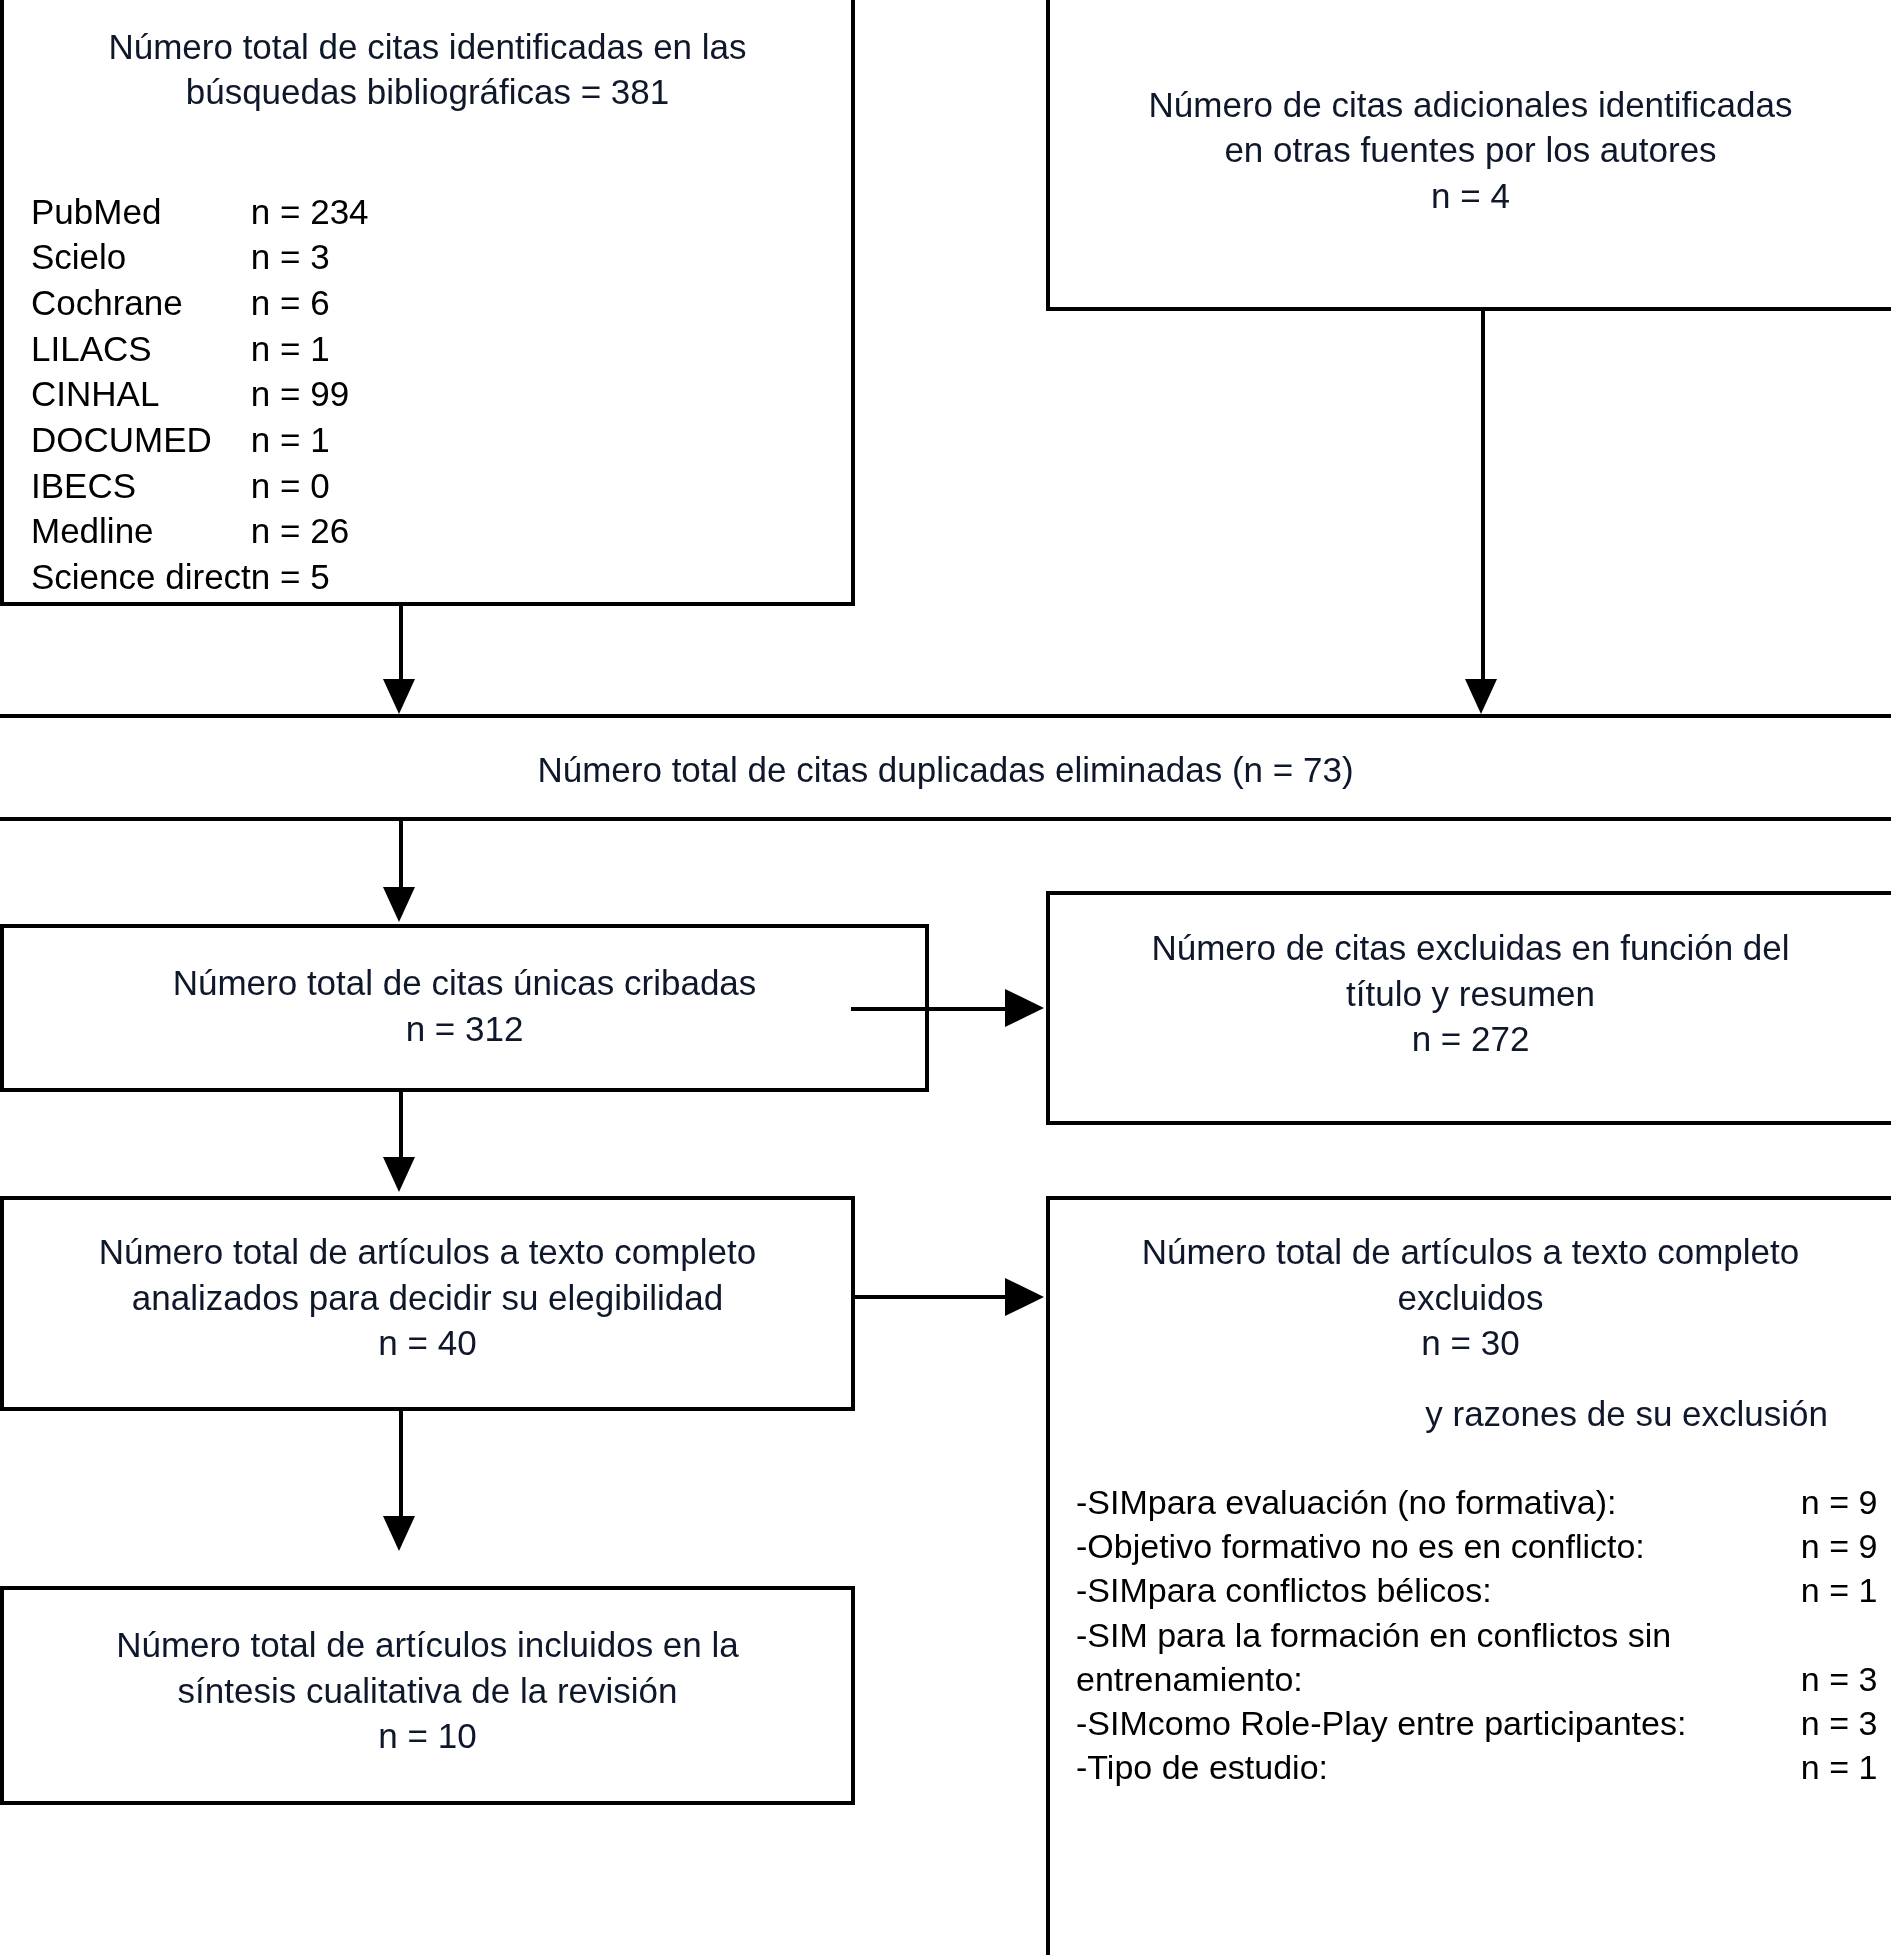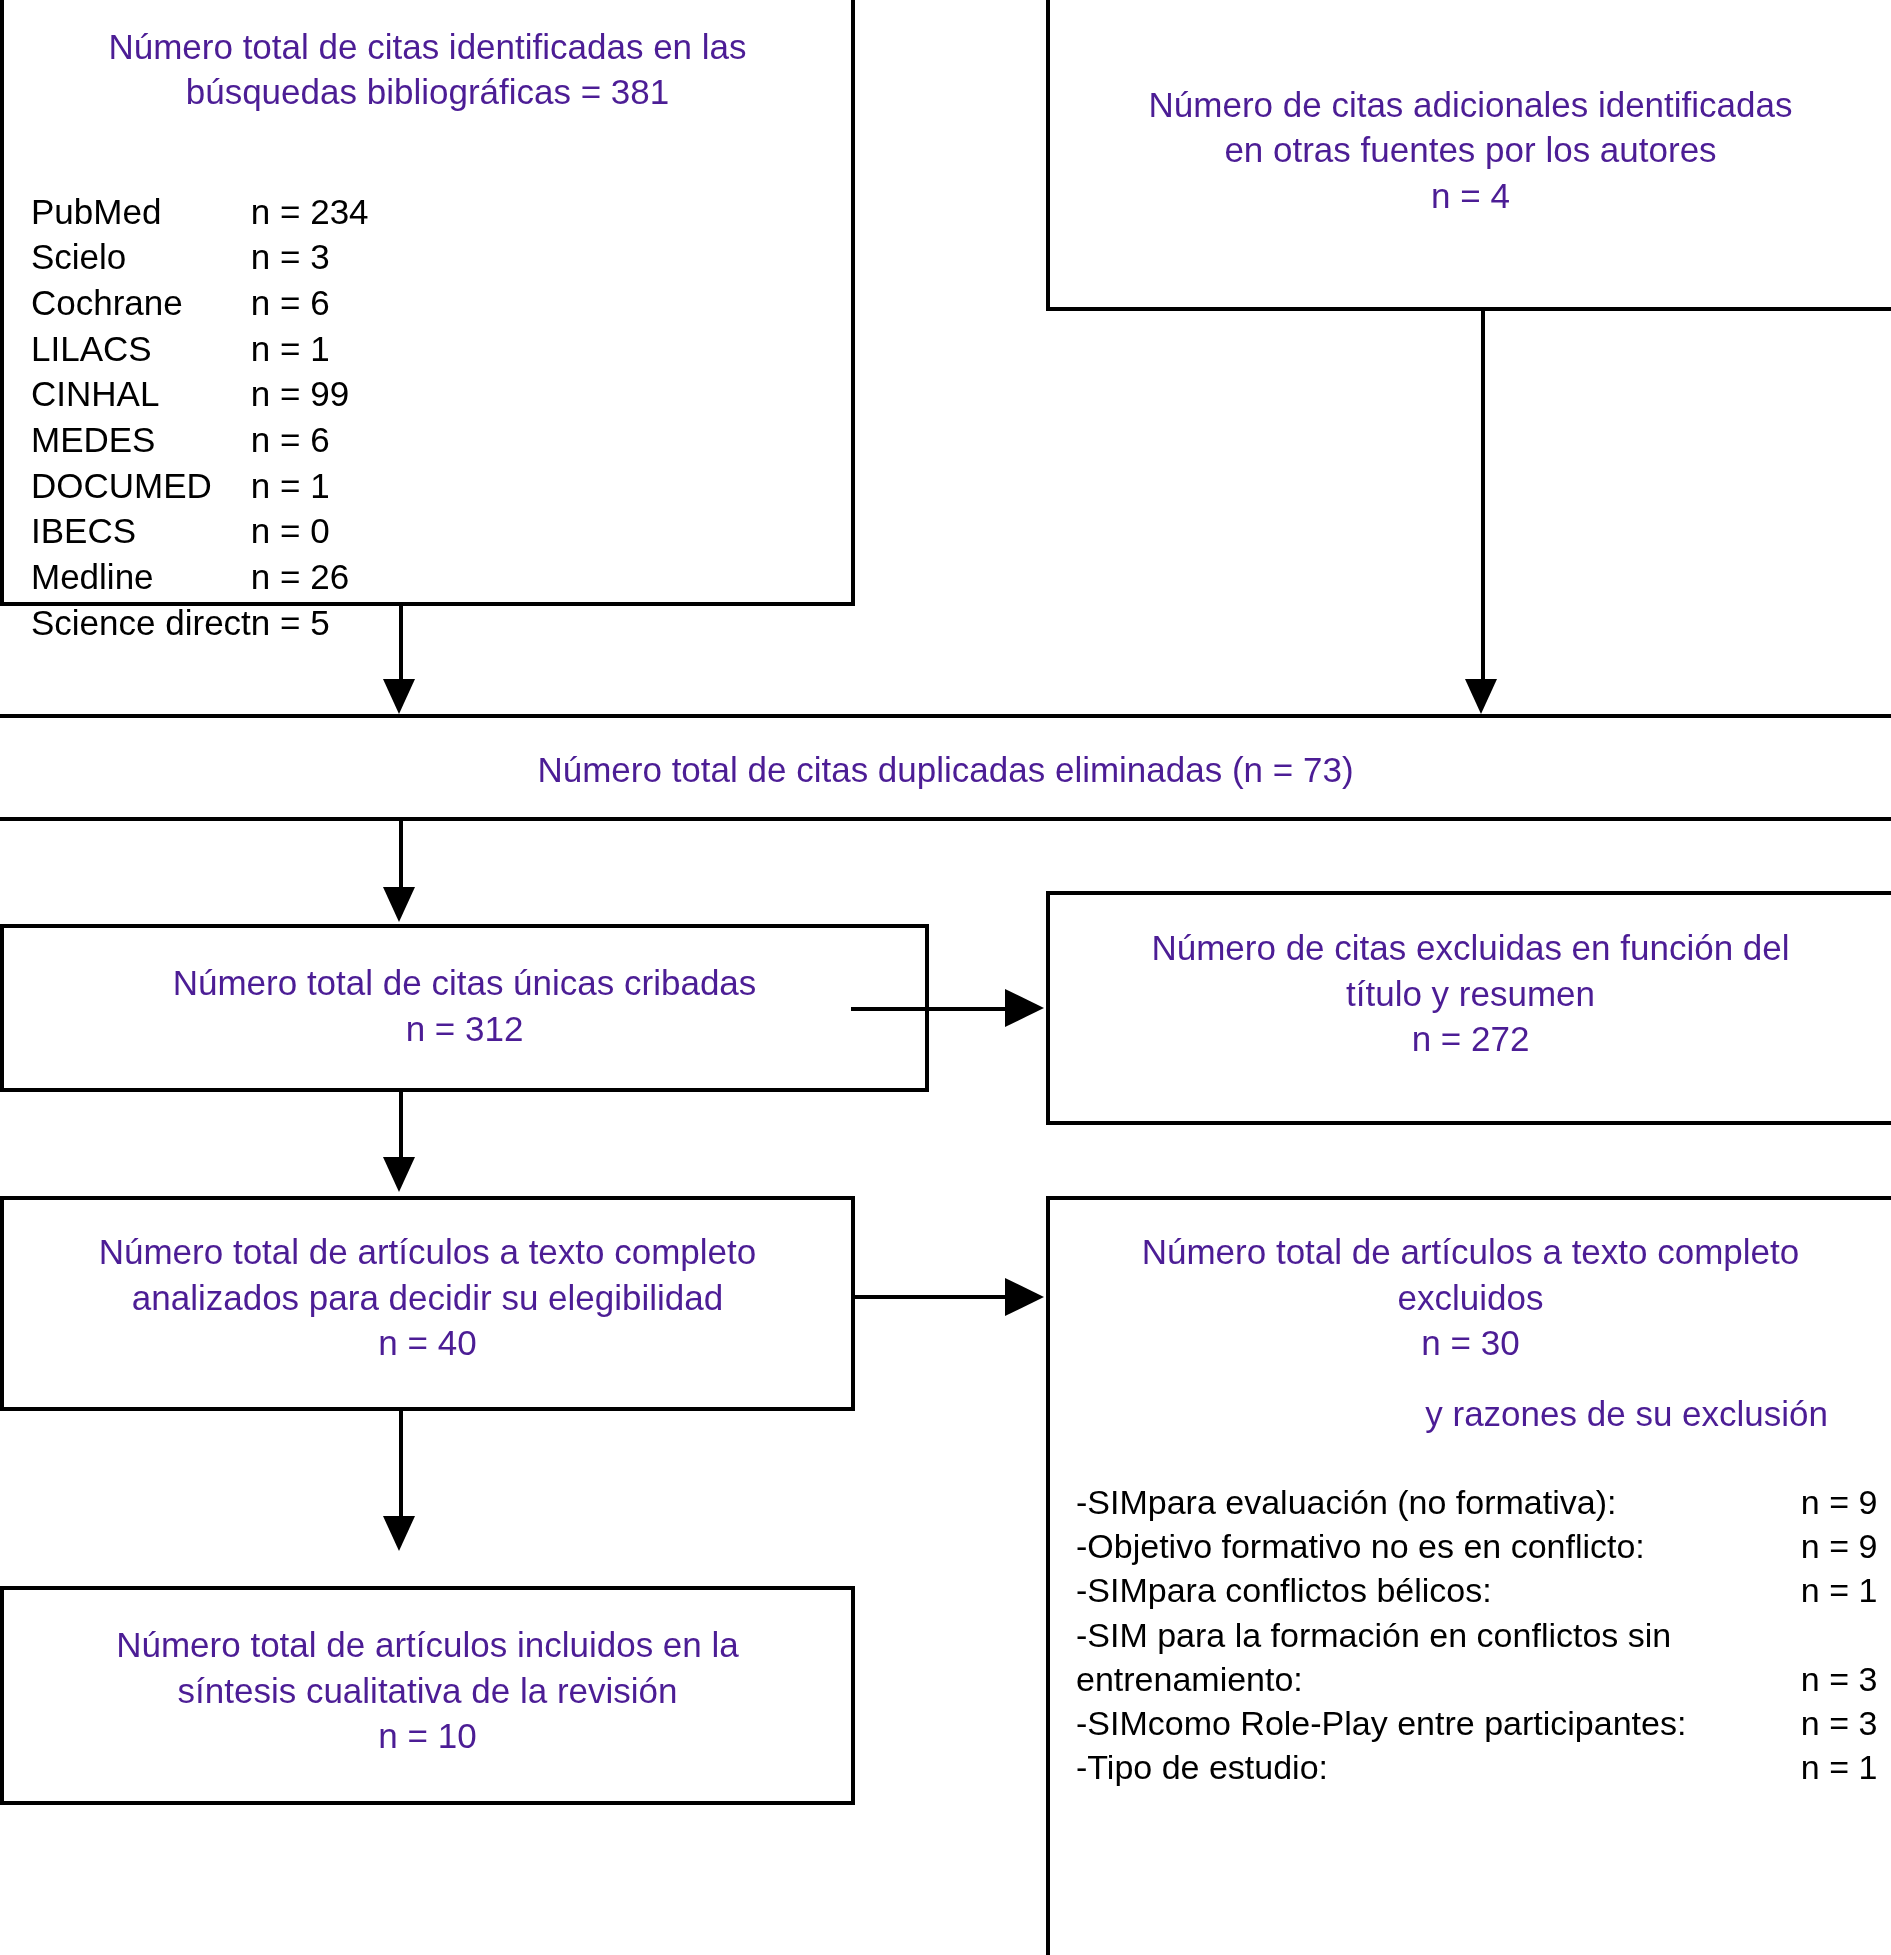--- a/index.html
+++ b/index.html
@@ -1,20 +1,20 @@
 <!DOCTYPE html>
 <html style="font-size:12px"><head>
 <meta charset="utf-8">
 <style>
   html,body{margin:0;padding:0;background:#ffffff;}
   body{font-family:"Liberation Sans","DejaVu Sans",sans-serif;color:#000;}
   #stage{position:relative;width:1891px;height:1955px;background:#fff;overflow:hidden;}
 
   .box{position:absolute;border:4.5px solid #000;background:#fff;box-sizing:border-box;}
-  .bx-inner{position:absolute;left:0;right:0;text-align:center;font-size:35px;line-height:1.30;color:#4c1d95;}
+  .bx-inner{position:absolute;left:0;right:0;text-align:center;font-size:35px;line-height:1.30;color:#0f172a;}
 
   
   #box-sources{left:0px;top:-4.5px;width:855px;height:610px;}
   #sources-title{top:24px;padding:0 30px;}
   #sources-table{position:absolute;left:27px;top:189px;font-size:35px;line-height:1.305;}
   #sources-table table{border-collapse:collapse;}
   #sources-table td{padding:0;white-space:nowrap;vertical-align:top;}
   #sources-table td.src-name{width:219px;margin-left:20px;}
   #sources-table td.src-count{width:197px;}
 
@@ -104,24 +104,20 @@
             </tr>
             <tr>
               <td class="src-name">LILACS</td>
               <td class="src-count">n = 1</td>
             </tr>
             <tr>
               <td class="src-name">CINHAL</td>
               <td class="src-count">n = 99</td>
             </tr>
             <tr>
-              <td class="src-name">MEDES</td>
-              <td class="src-count">n = 6</td>
-            </tr>
-            <tr>
               <td class="src-name">DOCUMED</td>
               <td class="src-count">n = 1</td>
             </tr>
             <tr>
               <td class="src-name">IBECS</td>
               <td class="src-count">n = 0</td>
             </tr>
             <tr>
               <td class="src-name">Medline</td>
               <td class="src-count">n = 26</td>

